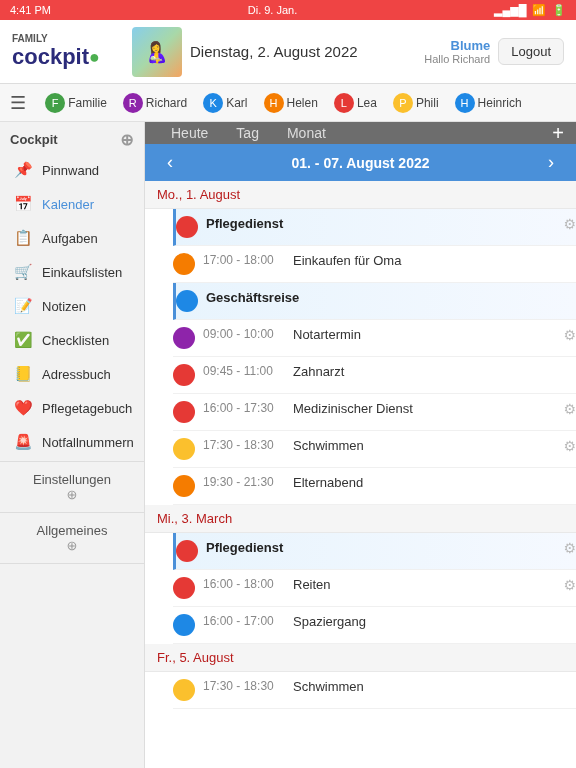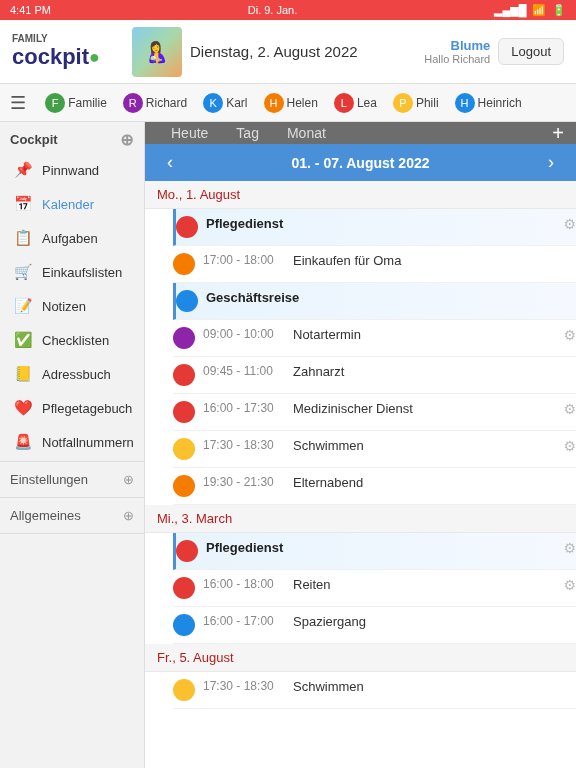--- a/index.html
+++ b/index.html
@@ -87,20 +87,21 @@
     .sidebar-divider { height: 1px; background: #ddd; margin: 2px 0; }
     .sidebar-section-item {
       display: flex;
       align-items: center;
       justify-content: space-between;
       padding: 8px 10px;
       font-size: 13px;
       color: #555;
       cursor: pointer;
       font-weight: 500;
+      flex-direction: column;
     }
 
     
     .content { flex: 1; overflow: hidden; display: flex; flex-direction: column; background: white; }
 
     
     .view-tabs {
       display: flex;
       align-items: center;
       background: #6d6d6d;

